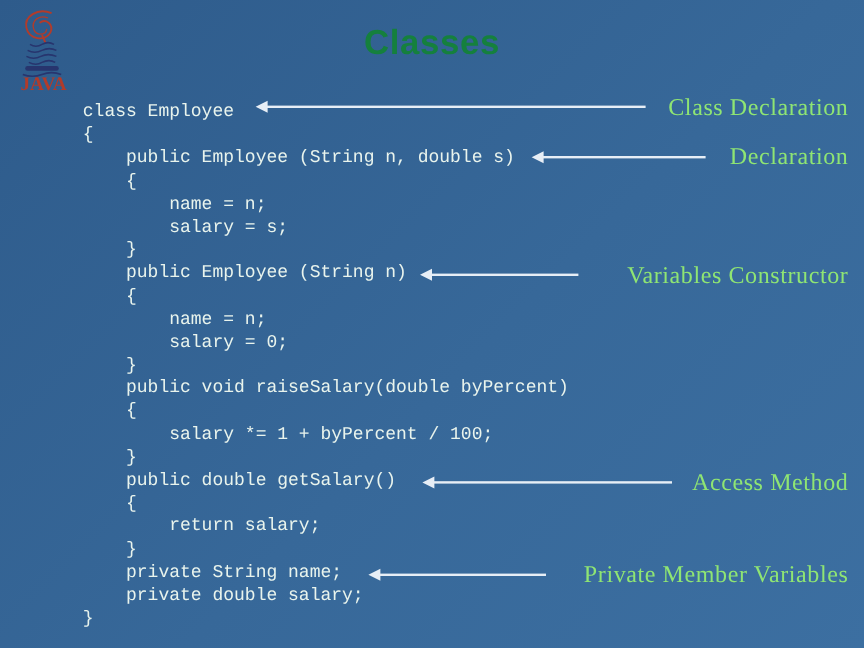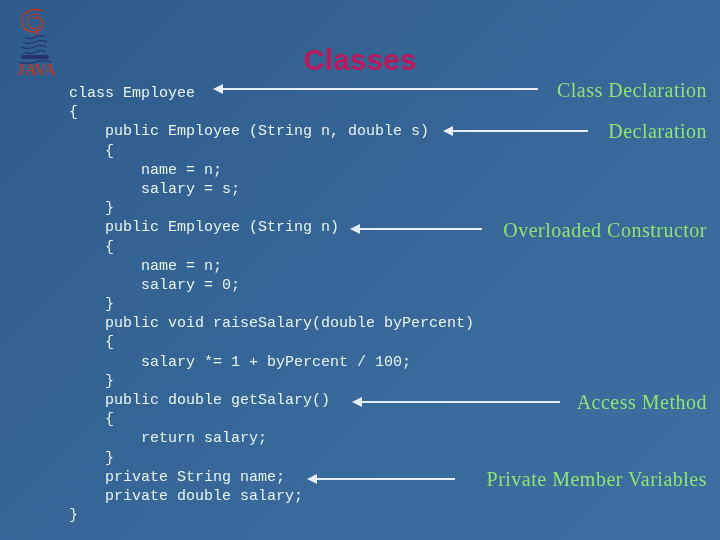--- a/index.html
+++ b/index.html
@@ -6,23 +6,23 @@
   body {
     width:720px; height:540px; overflow:hidden; position:relative;
     background:linear-gradient(135deg, #2e5b8b 0%, #376899 55%, #3c6fa1 100%);
     font-family:"Liberation Sans", sans-serif;
   }
   .slide { position:absolute; inset:0; }
 
   .logo { position:absolute; left:12px; top:6px; width:46px; height:72px; }
 
   .title {
-    position:absolute; top:44px; left:0; width:100%; margin:0;
+    position:absolute; top:20px; left:0; width:100%; margin:0;
     text-align:center; font-family:"Liberation Sans", sans-serif;
-    font-size:29px; font-weight:bold; letter-spacing:0.5px; color:#be185d;
+    font-size:29px; font-weight:bold; letter-spacing:0.5px; color:#15803d;
   }
 
   .code {
     position:absolute; left:67px; top:82px; margin:2px;
     font-family:"Liberation Mono", monospace;
     font-size:15px; line-height:19.2px; color:#e9f4ed;
   }
   .code-line { white-space:pre; height:19.2px; }
 
   .ann {
@@ -73,21 +73,21 @@
     <rect x="9" y="49" width="28" height="4" rx="2" fill="#27356e"></rect>
     <text x="5" y="69" font-family="Liberation Serif, serif" font-size="16" font-weight="bold" fill="#b23b2a">JAVA</text>
   </svg>
 
   <h1 class="title">Classes</h1>
 
   <pre class="code"><div class="code-line">class Employee</div><div class="code-line">{</div><div class="code-line">    public Employee (String n, double s)</div><div class="code-line">    {</div><div class="code-line">        name = n;</div><div class="code-line">        salary = s;</div><div class="code-line">    }</div><div class="code-line">    public Employee (String n)</div><div class="code-line">    {</div><div class="code-line">        name = n;</div><div class="code-line">        salary = 0;</div><div class="code-line">    }</div><div class="code-line">    public void raiseSalary(double byPercent)</div><div class="code-line">    {</div><div class="code-line">        salary *= 1 + byPercent / 100;</div><div class="code-line">    }</div><div class="code-line">    public double getSalary()</div><div class="code-line">    {</div><div class="code-line">        return salary;</div><div class="code-line">    }</div><div class="code-line">    private String name;</div><div class="code-line">    private double salary;</div><div class="code-line">}</div></pre>
 
   <div class="ann ann-1">Class Declaration</div>
   <div class="ann ann-2">Declaration</div>
-  <div class="ann ann-3">Overloaded Constructor</div>
+  <div class="ann ann-3">Variables Constructor</div>
   <div class="ann ann-4">Access Method</div>
   <div class="ann ann-5">Private Member Variables</div>
 
   <div class="arrow arrow-1">
       <span class="head"></span>
       <span class="shaft"></span>
     </div>
   <div class="arrow arrow-2">
       <span class="head"></span>
       <span class="shaft"></span>

